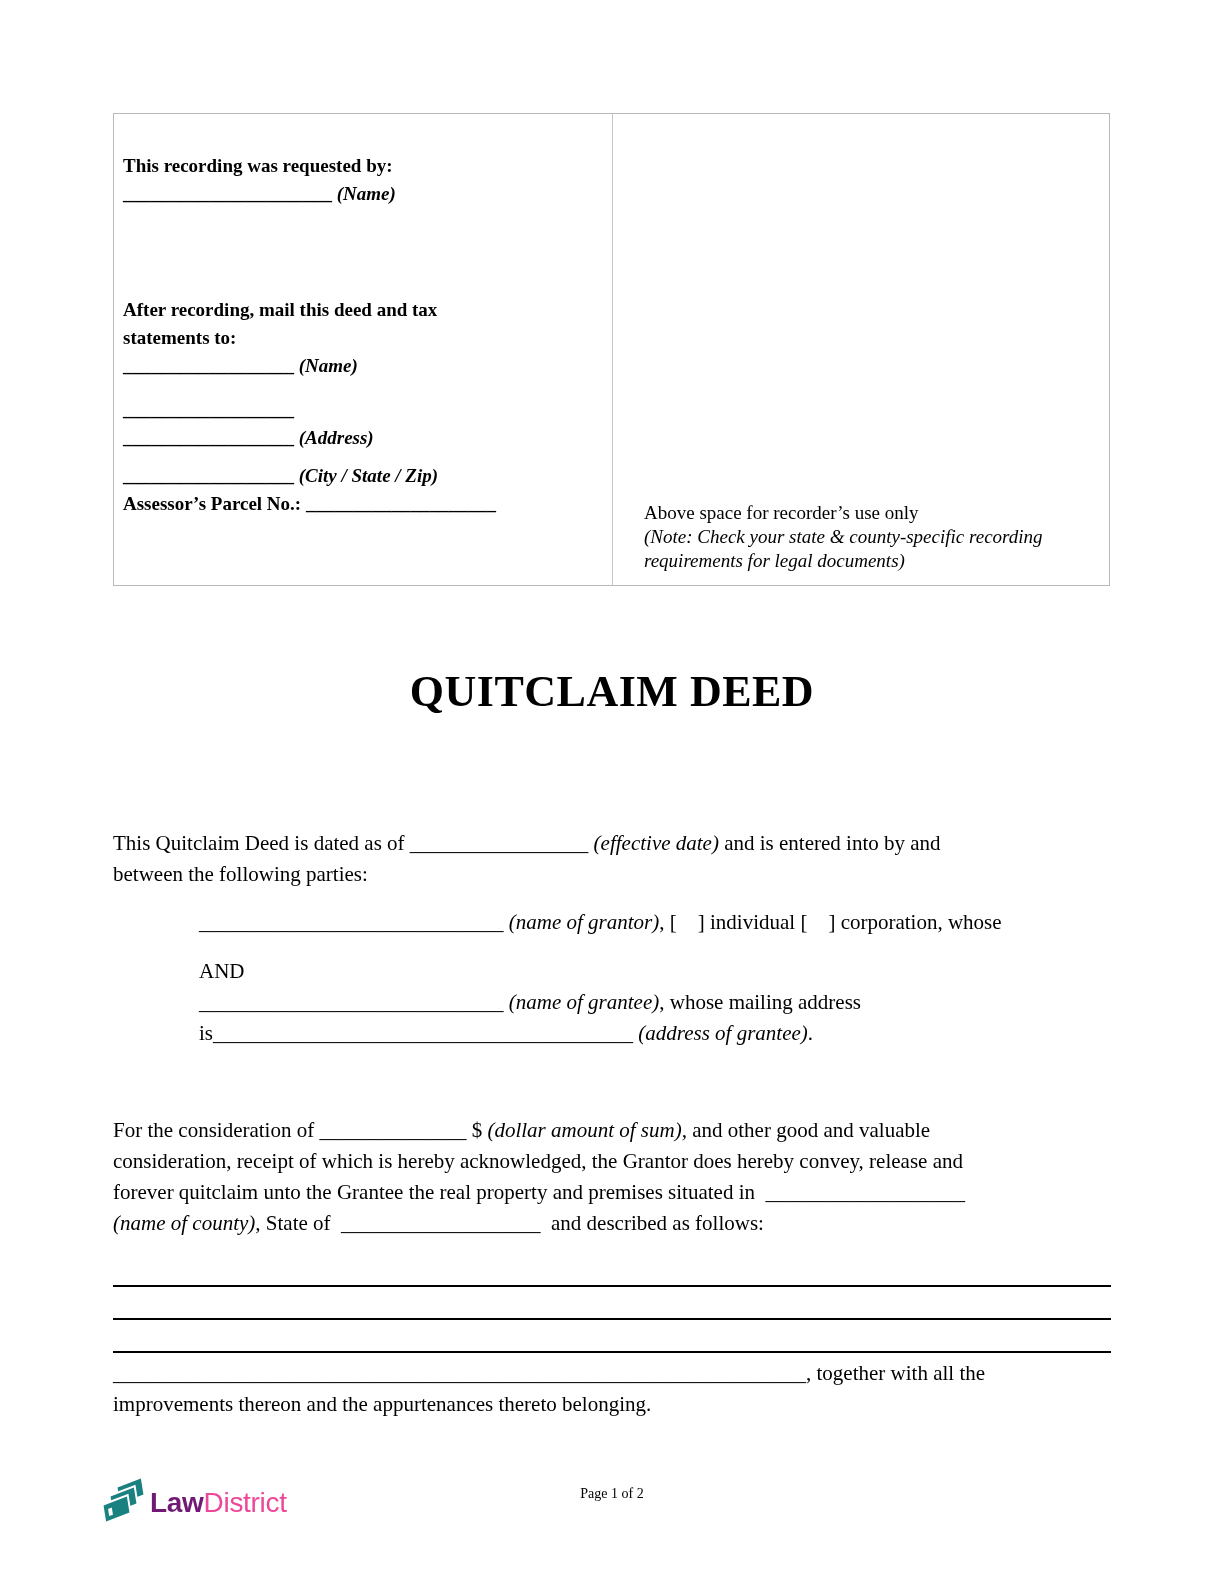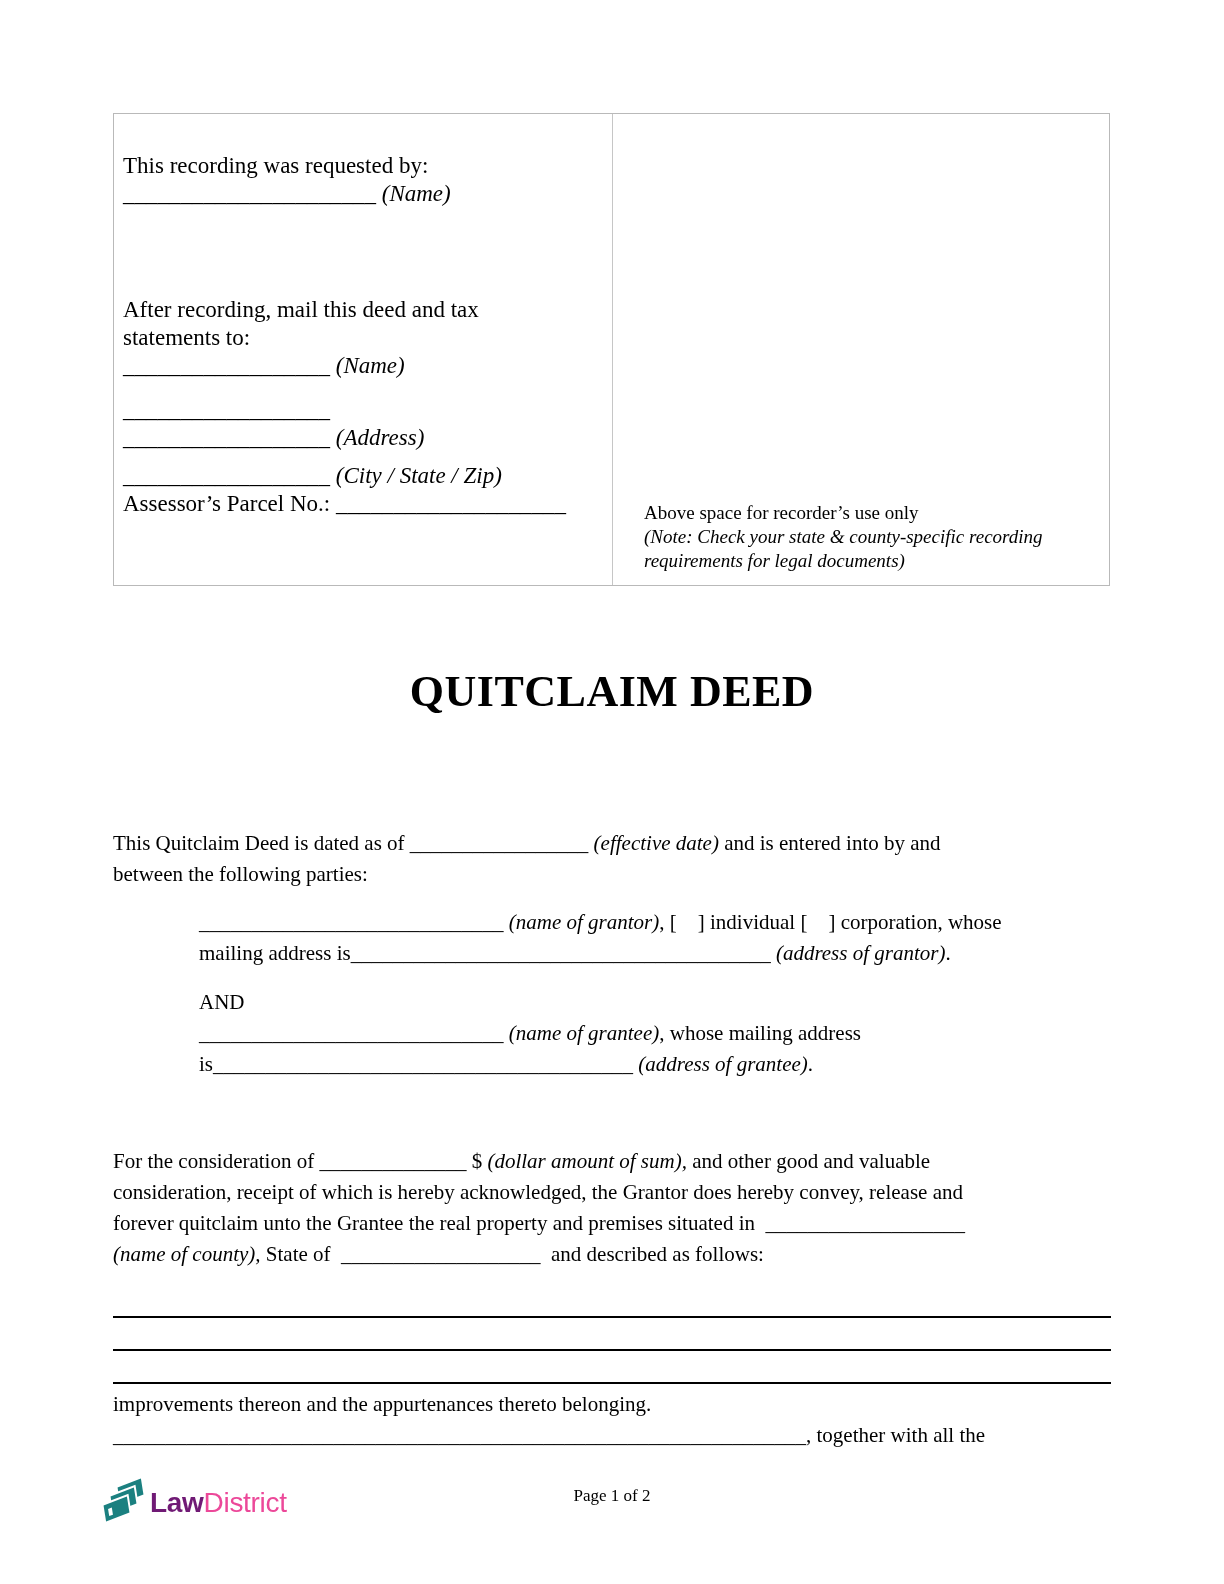--- a/index.html
+++ b/index.html
@@ -18,21 +18,21 @@
     position:absolute;left:113px;top:113px;
     width:997px;height:473px;
     border:1px solid #b9b9b9;
     box-sizing:border-box;
     display:flex;
   }
   .box-left{
     width:499px;box-sizing:border-box;
     border-right:1px solid #c6c6c6;
     padding:38px 14px 0 9px;
-    font-size:23px;line-height:28px;
+    font-size:19px;line-height:28px;font-weight:bold;
   }
   .box-right{
     flex:1;box-sizing:border-box;
     display:flex;flex-direction:column;justify-content:flex-end;
     padding:0 14px 12px 31px;
     font-size:19px;line-height:24px;
   }
   .grp-mail{margin-top:88px;}
   .grp-address{margin-top:16px;}
   .grp-city{margin-top:10px;}
@@ -76,21 +76,21 @@
   .logo-icon .c3{left:0px;top:21px;}
   .logo-icon .notch{
     position:absolute;left:4px;top:5px;width:4px;height:7px;
     background:#fff;display:block;
   }
   .logo-text{font-size:28px;margin-left:4px;letter-spacing:-0.3px;}
   .logo-text .lt-bold{font-weight:bold;color:#701a75;}
   .logo-text .lt-reg{font-weight:normal;color:#ec4899;}
   .page-number{
     position:absolute;left:0;top:1486px;width:100%;
-    text-align:center;font-size:17px;
+    text-align:center;font-size:14px;
   }
 </style>
 </head>
 <body>
 
 <div class="page">
 
   <div class="recording-box">
     <div class="box-left">
       <div>
@@ -126,21 +126,20 @@
 
   <div class="content">
     <div>
         <div class="tline"><span>This Quitclaim Deed is dated as of _________________ </span><span class="it">(effective date)</span><span> and is entered into by and</span></div>
         <div class="tline"><span>between the following parties:</span></div>
       </div>
 
     <div class="parties">
       <div>
           <div class="tline"><span>_____________________________ </span><span class="it">(name of grantor)</span><span>, [    ] individual [    ] corporation, whose</span></div>
-          <div class="tline"><span>mailing address is________________________________________ </span><span class="it">(address of grantor)</span><span>.</span></div>
         </div>
       <div class="conjunction">AND</div>
       <div>
           <div class="tline"><span>_____________________________ </span><span class="it">(name of grantee)</span><span>, whose mailing address</span></div>
           <div class="tline"><span>is________________________________________ </span><span class="it">(address of grantee)</span><span>.</span></div>
         </div>
     </div>
 
     <div class="consideration">
         <div class="tline"><span>For the consideration of ______________ $ </span><span class="it">(dollar amount of sum),</span><span> and other good and valuable</span></div>
@@ -149,22 +148,22 @@
         <div class="tline"><span class="it">(name of county),</span><span> State of  ___________________  and described as follows:</span></div>
       </div>
 
     <div class="desc-lines">
         <div class="rule"></div>
         <div class="rule"></div>
         <div class="rule"></div>
       </div>
 
     <div class="closing">
+        <div class="tline"><span>__________________________________________________________________</span><span>, together with all the</span></div>
         <div class="tline"><span>improvements thereon and the appurtenances thereto belonging.</span></div>
-        <div class="tline"><span>__________________________________________________________________</span><span>, together with all the</span></div>
       </div>
   </div>
 
   <div class="footer-logo">
     <span class="logo-icon">
         <i class="card c1"></i>
         <i class="card c2"></i>
         <i class="card c3">
           <b class="notch"></b>
         </i>

